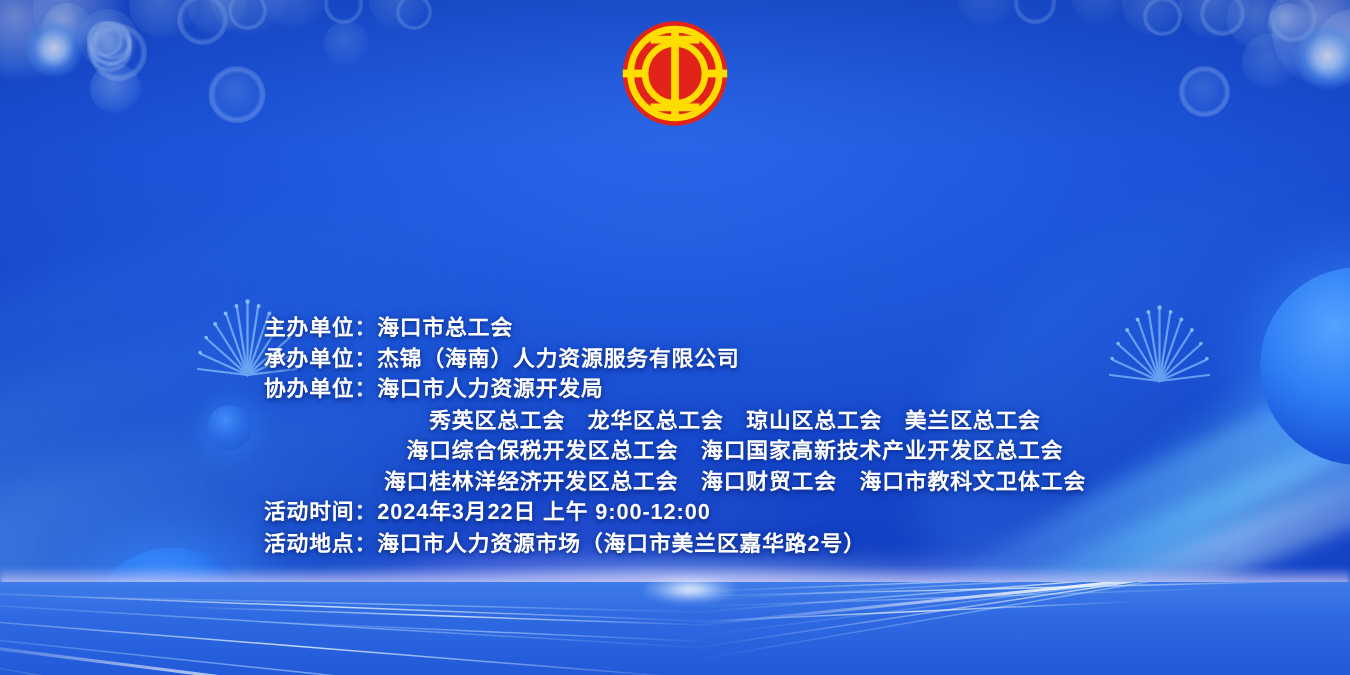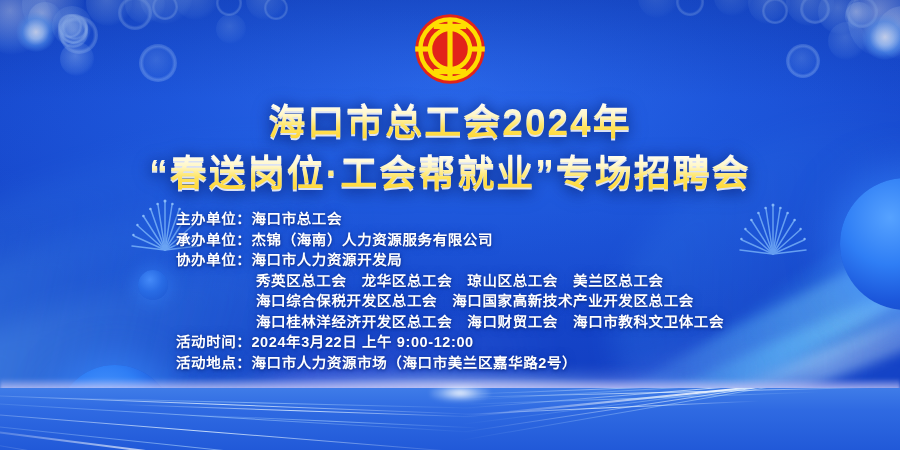--- a/index.html
+++ b/index.html
@@ -202,21 +202,21 @@
   }
   .info-line {
     display: block;
     font-size: 14.5px;
     font-weight: 700;
     line-height: 20.5px;
     white-space: nowrap;
     letter-spacing: 0.6px;
     text-shadow: 0 1px 3px rgba(8,35,120,0.85), 0 0 8px rgba(15,55,165,0.55);
   }
-  .info-line.indent { padding-left: 80px; }
+  .info-line.indent { padding-left: 80px; text-align: center; }
 </style>
 </head>
 <body>
 
 <div class="poster">
 
   <div class="bg-base"></div>
 
   <div class="bokeh" style="left:-18px;top:-14px;width:70px;height:70px;"></div>
   <div class="bokeh" style="left:22px;top:-26px;width:62px;height:62px;opacity:.9;"></div>
@@ -383,23 +383,19 @@
         <circle cx="50" cy="50" r="40" fill="none" stroke="#FFDD00" stroke-width="6"></circle>
         <circle cx="50" cy="50" r="27" fill="none" stroke="#FFDD00" stroke-width="6"></circle>
         <rect x="3" y="46.5" width="20" height="7" fill="#FFDD00"></rect>
         <rect x="77" y="46.5" width="20" height="7" fill="#FFDD00"></rect>
         <rect x="46.5" y="10" width="7" height="80" fill="#FFDD00"></rect>
         <rect x="28" y="16" width="44" height="7" fill="#FFDD00"></rect>
         <rect x="28" y="77" width="44" height="7" fill="#FFDD00"></rect>
       </svg>
     </div>
 
-    <div class="title-wrap">
-      <h1 class="title-main">海口市总工会2024年</h1>
-      <h2 class="title-sub">“春送岗位·工会帮就业”专场招聘会</h2>
-    </div>
 
     <div class="info">
       <div class="info-inner" id="info-inner"><span class="info-line">主办单位：海口市总工会</span><span class="info-line">承办单位：杰锦（海南）人力资源服务有限公司</span><span class="info-line">协办单位：海口市人力资源开发局</span><span class="info-line indent">秀英区总工会　龙华区总工会　琼山区总工会　美兰区总工会</span><span class="info-line indent">海口综合保税开发区总工会　海口国家高新技术产业开发区总工会</span><span class="info-line indent">海口桂林洋经济开发区总工会　海口财贸工会　海口市教科文卫体工会</span><span class="info-line">活动时间：2024年3月22日 上午 9:00-12:00</span><span class="info-line">活动地点：海口市人力资源市场（海口市美兰区嘉华路2号）</span></div>
     </div>
 
   </div>
 </div>
 
 </body></html>

